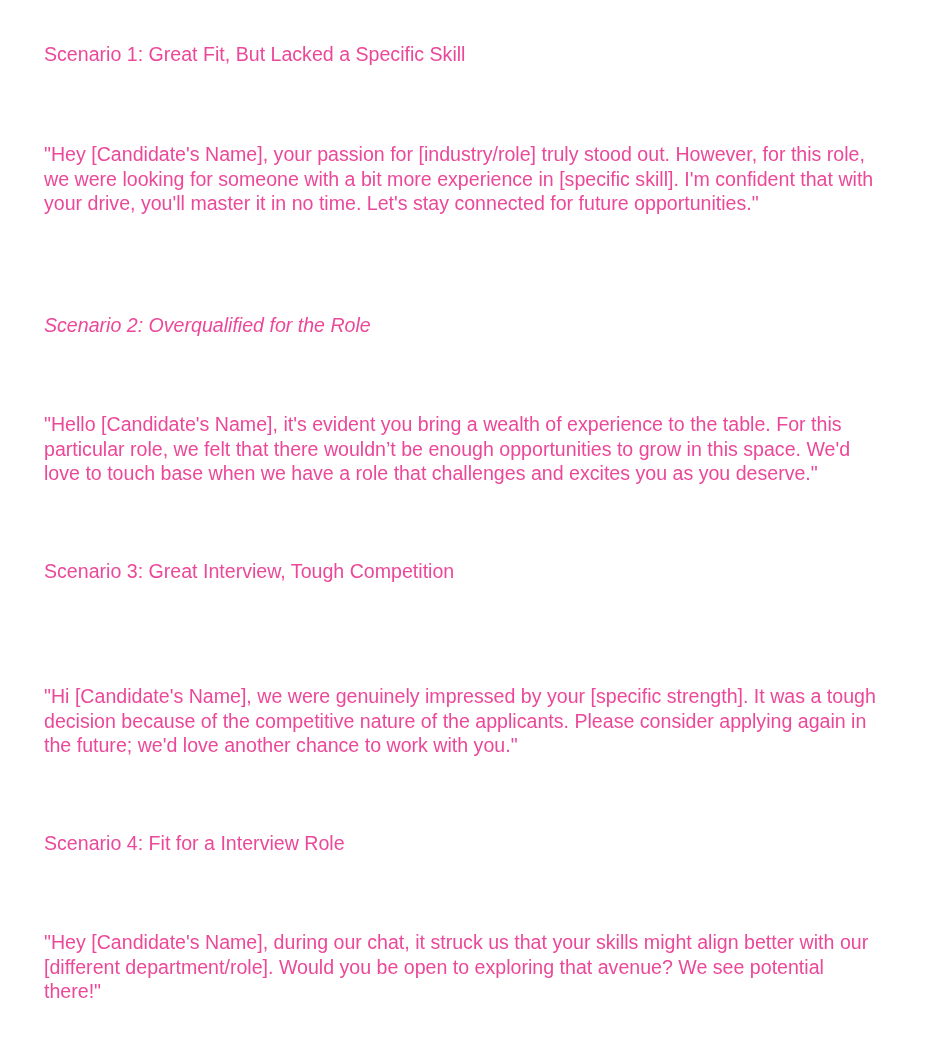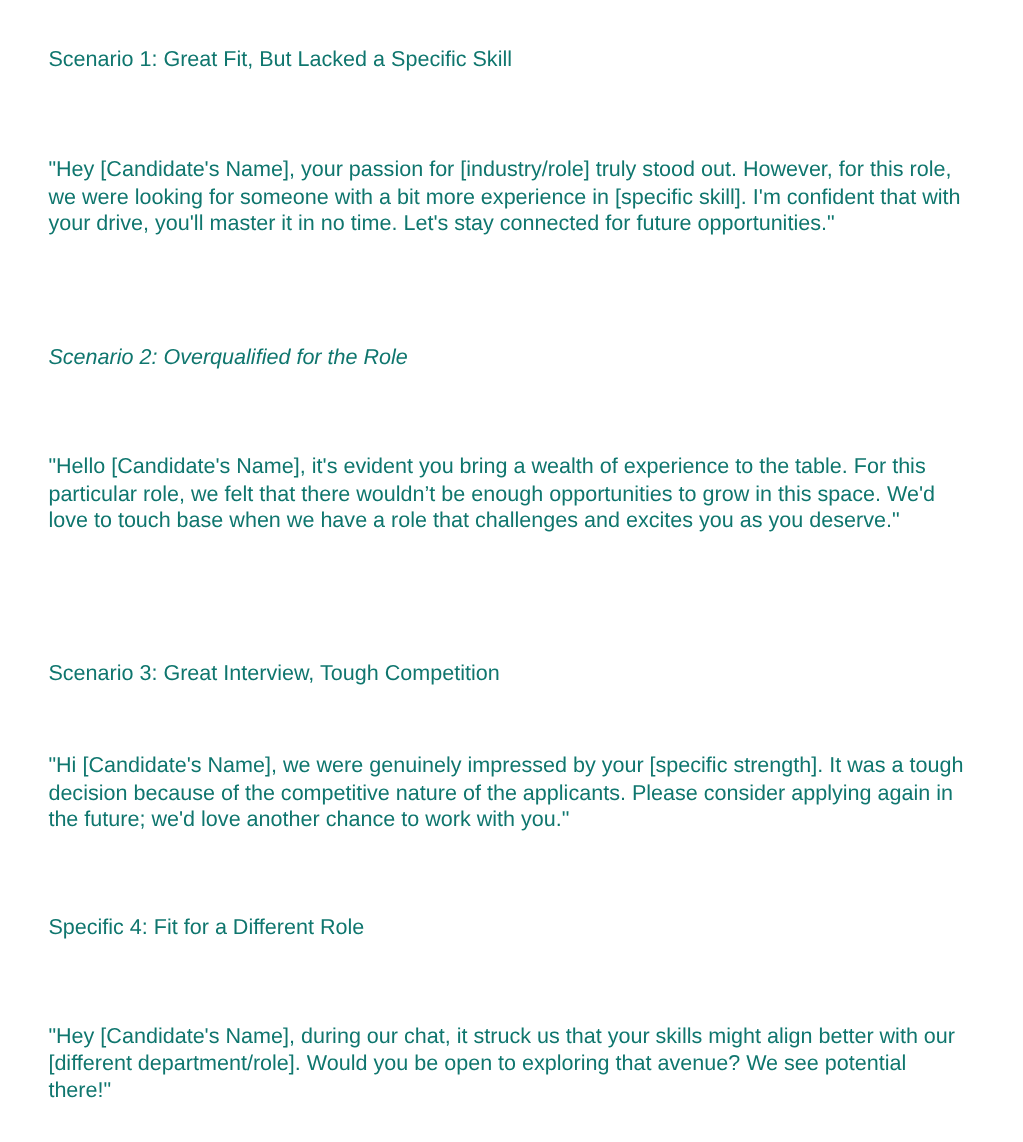--- a/index.html
+++ b/index.html
@@ -18,41 +18,41 @@
       line-height: 24.5px;
     }
     .block {
       position: absolute;
       left: 44px;
       width: 842px;
       margin: 0;
       font-weight: normal;
       font-size: 19.6px;
       line-height: 24.5px;
-      color: #0f766e;
+      color: #ec4899;
     }
     .heading { }
     .para { }
     #h1 { top: 42px; }
     #p1 { top: 142px; }
     #h2 { top: 313px; font-style: italic; }
     #p2 { top: 412px; }
-    #h3 { top: 600px; }
+    #h3 { top: 559px; }
     #p3 { top: 684px; }
     #h4 { top: 831px; }
     #p4 { top: 930px; }
   </style>
 </head>
 <body>
 
 <div>
   <p id="h1" class="block heading">Scenario 1: Great Fit, But Lacked a Specific Skill</p>
   <p id="p1" class="block para">"Hey [Candidate's Name], your passion for [industry/role] truly stood out. However, for this role, we were looking for someone with a bit more experience in [specific skill]. I'm confident that with your drive, you'll master it in no time. Let's stay connected for future opportunities."</p>
 
   <p id="h2" class="block heading">Scenario 2: Overqualified for the Role</p>
   <p id="p2" class="block para">"Hello [Candidate's Name], it's evident you bring a wealth of experience to the table. For this particular role, we felt that there wouldn’t be enough opportunities to grow in this space. We'd love to touch base when we have a role that challenges and excites you as you deserve."</p>
 
   <p id="h3" class="block heading">Scenario 3: Great Interview, Tough Competition</p>
   <p id="p3" class="block para">"Hi [Candidate's Name], we were genuinely impressed by your [specific strength]. It was a tough decision because of the competitive nature of the applicants. Please consider applying again in the future; we'd love another chance to work with you."</p>
 
-  <p id="h4" class="block heading">Specific 4: Fit for a Different Role</p>
+  <p id="h4" class="block heading">Scenario 4: Fit for a Interview Role</p>
   <p id="p4" class="block para">"Hey [Candidate's Name], during our chat, it struck us that your skills might align better with our [different department/role]. Would you be open to exploring that avenue? We see potential there!"</p>
 </div>
 
 </body></html>

